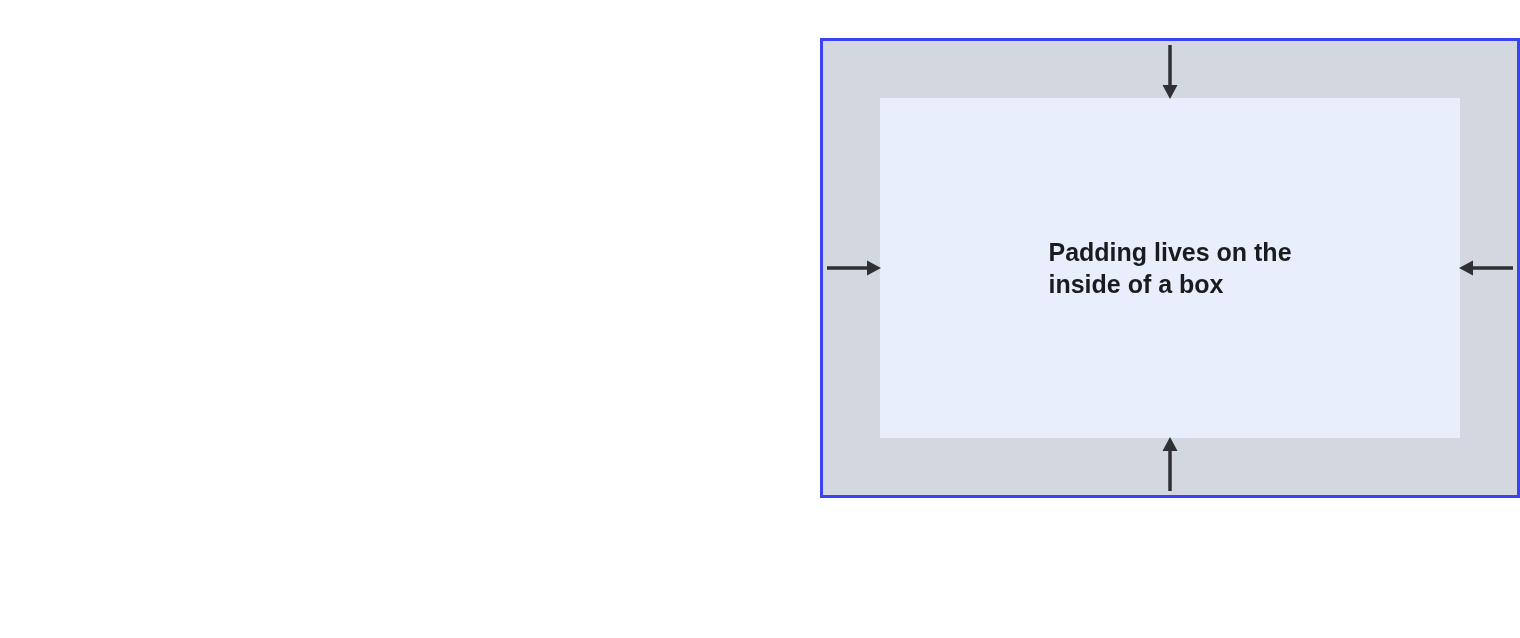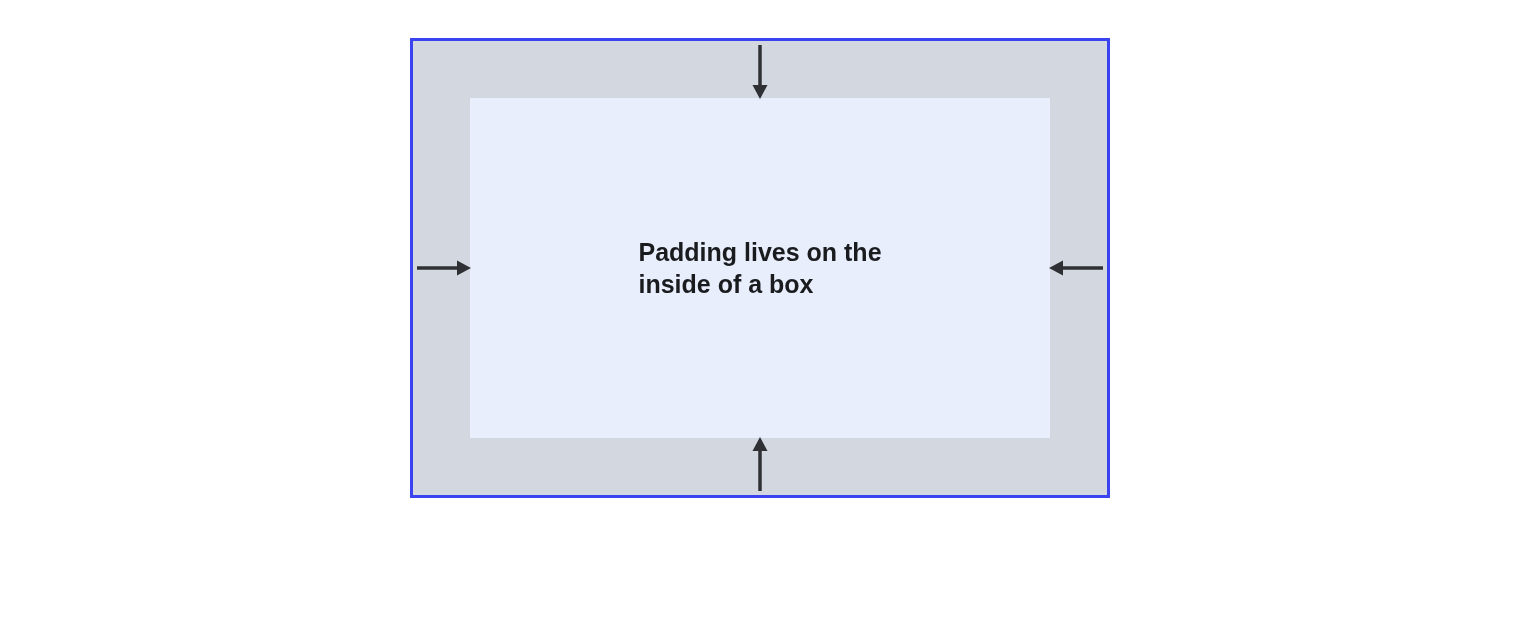--- a/index.html
+++ b/index.html
@@ -16,21 +16,21 @@
     height: 638px;
     background: var(--page-background);
     font-family: "Liberation Sans", "DejaVu Sans", sans-serif;
     overflow: hidden;
   }
   .page {
     width: 1520px;
     height: 536px;
     display: flex;
     align-items: center;
-    justify-content: center;
+    justify-content: flex-end;
   }
   .outer-box {
     position: relative;
     width: 700px;
     height: 460px;
     border: 3px solid var(--outer-border);
     background: var(--outer-fill);
     padding: 57px; 
   }
   .inner-box {

